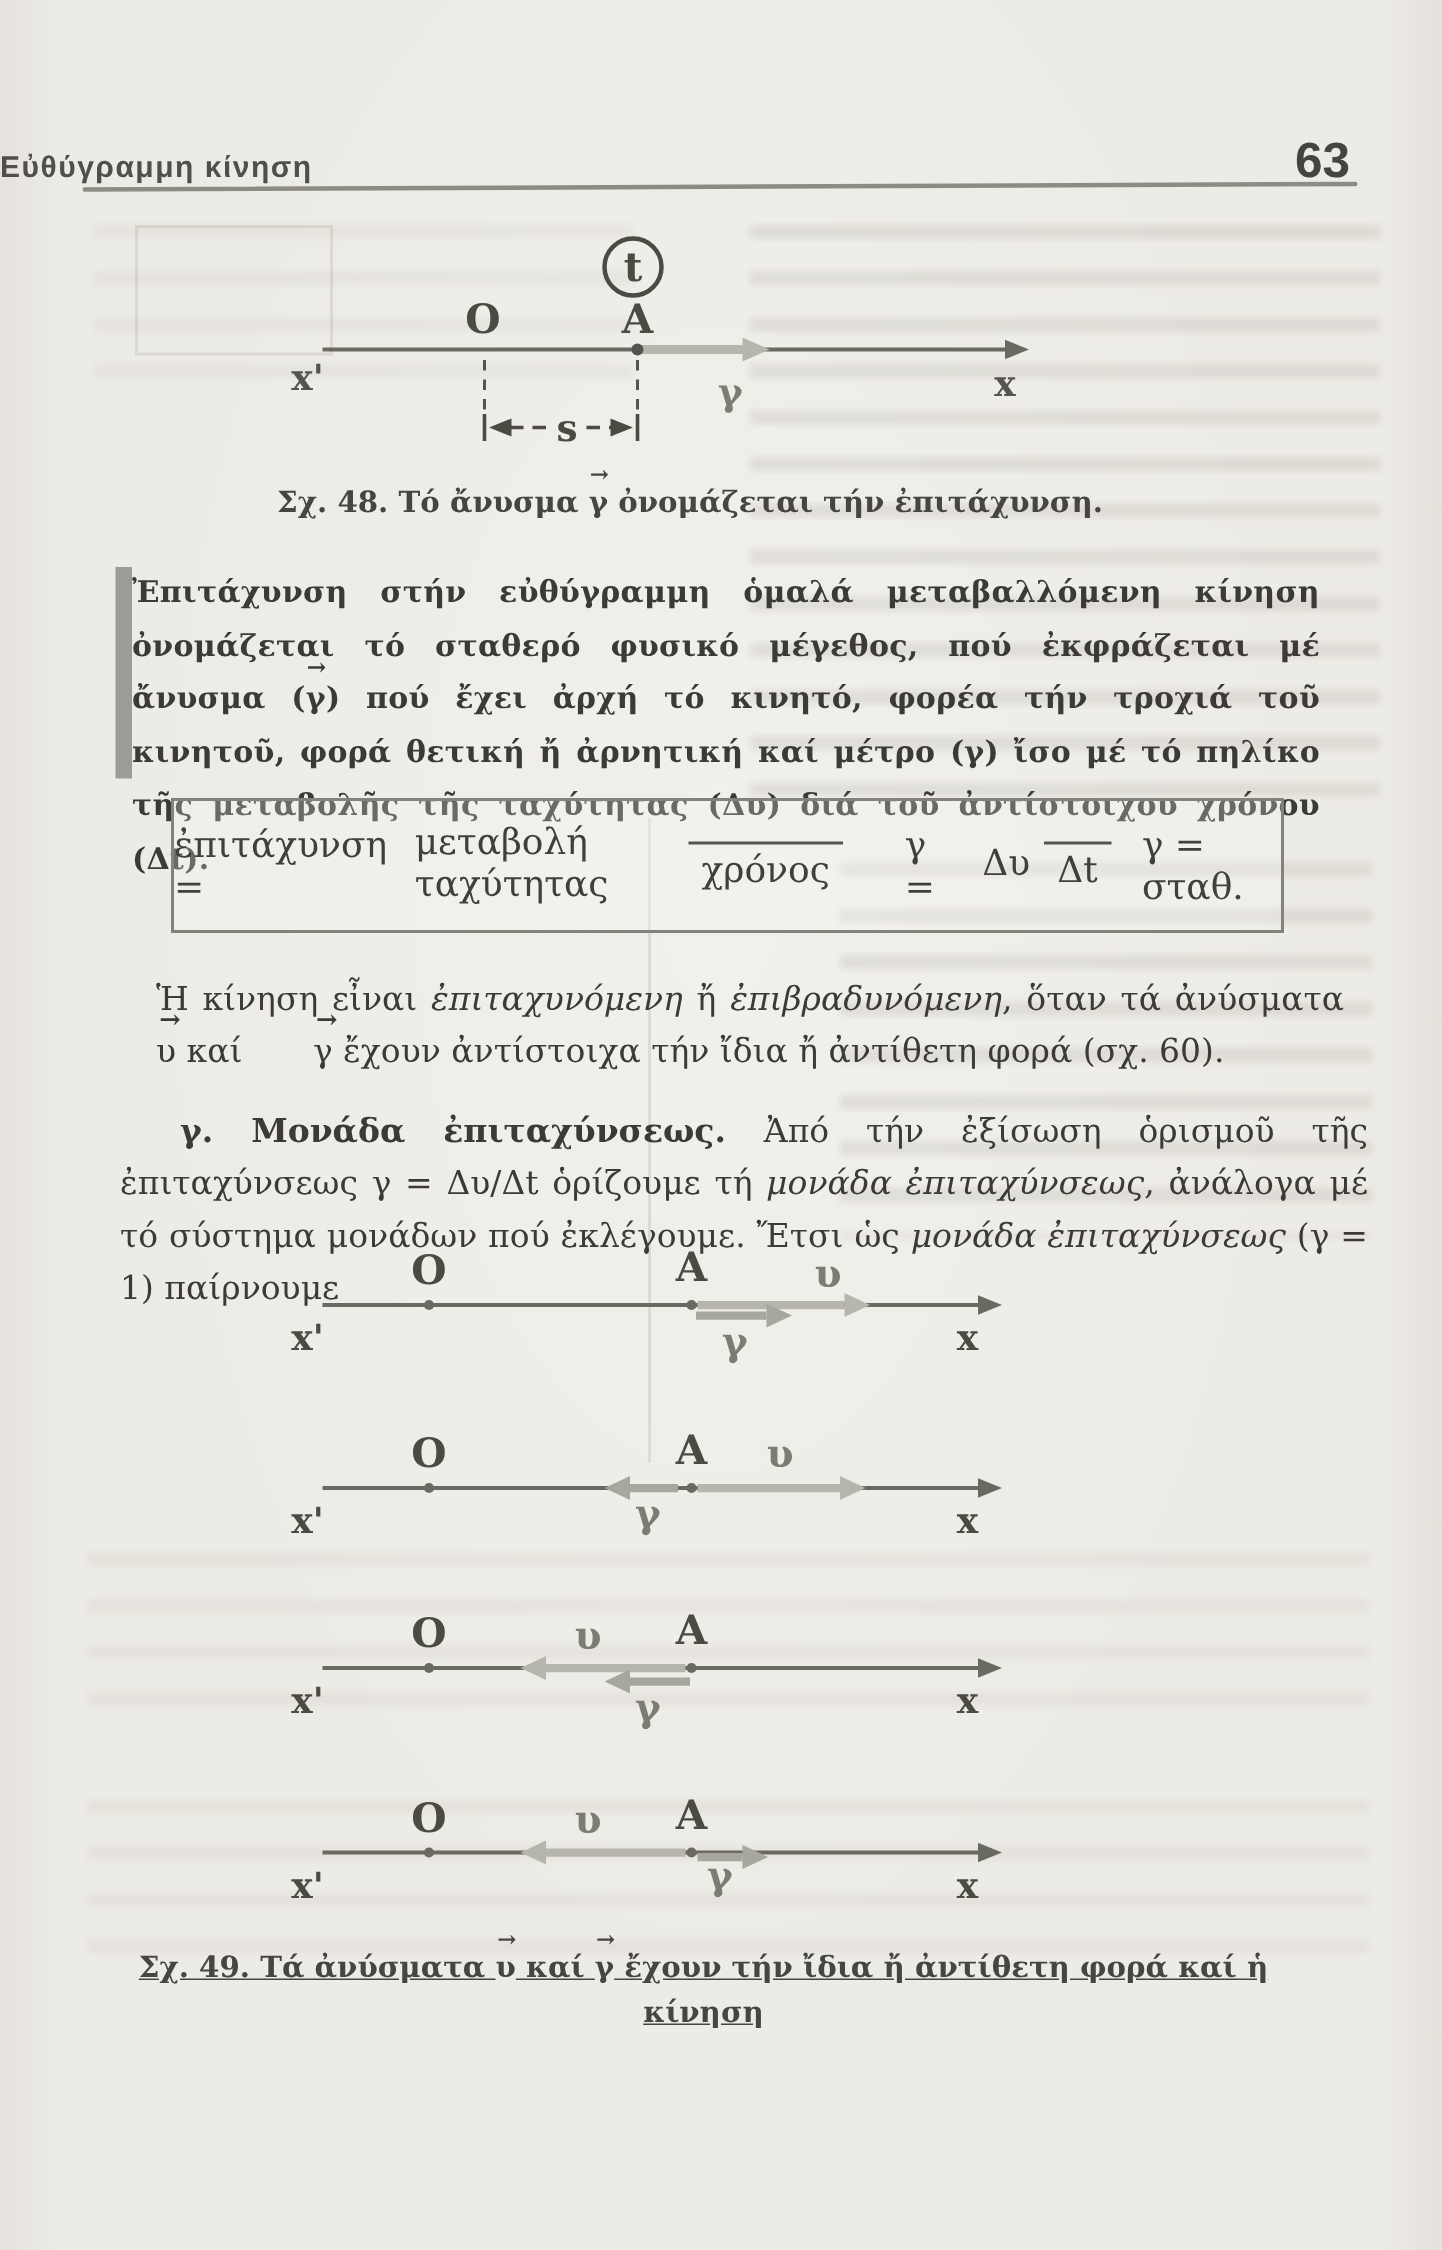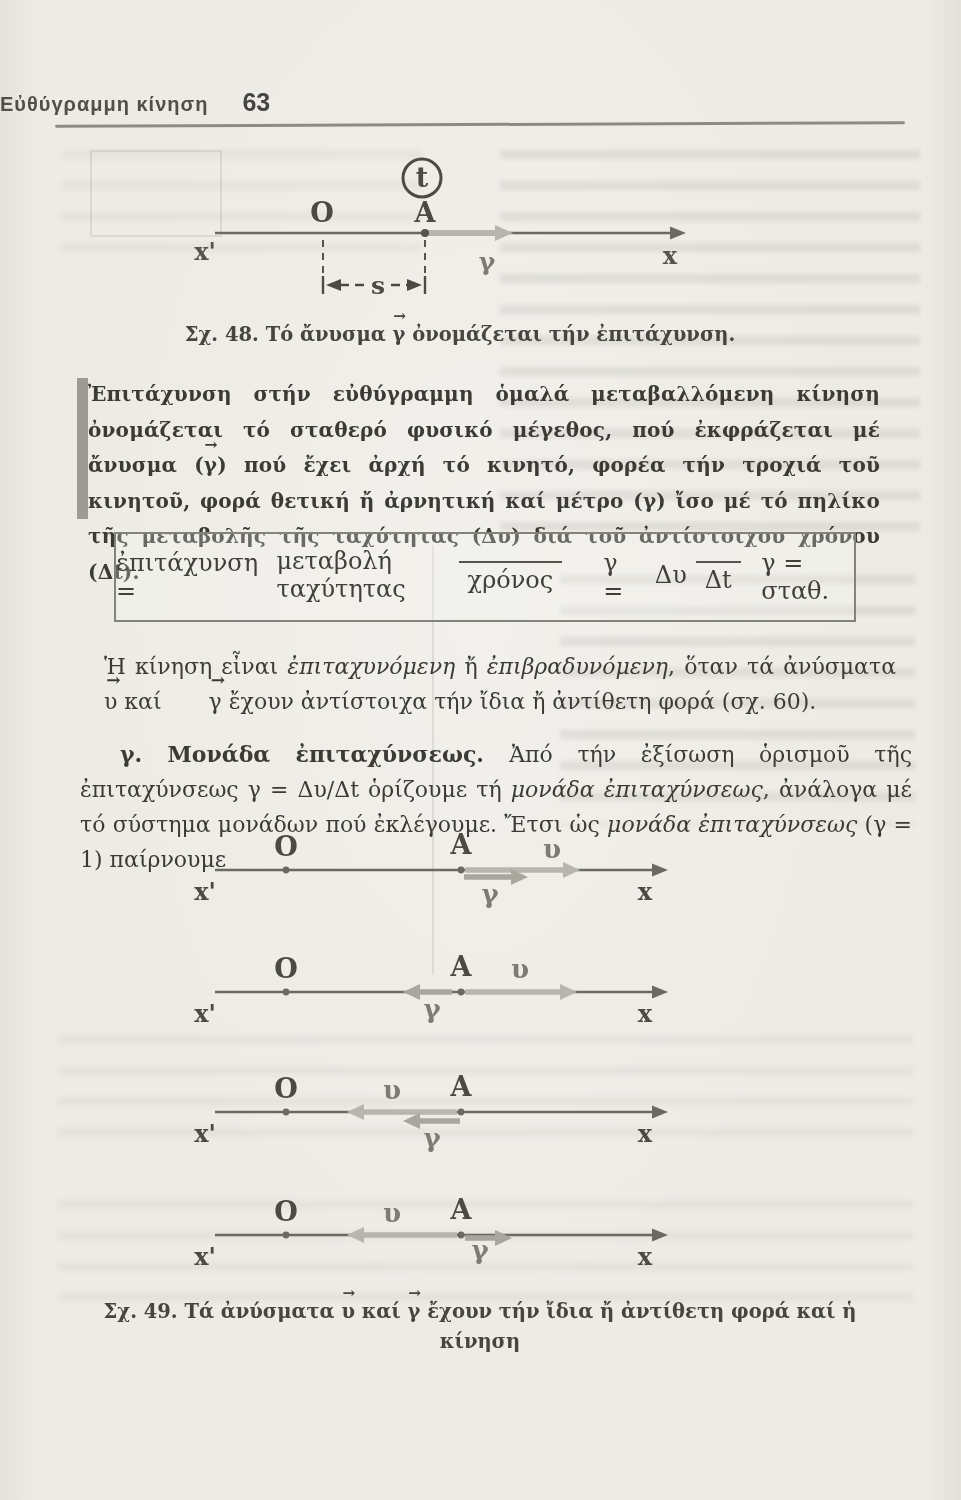--- a/index.html
+++ b/index.html
@@ -19,38 +19,38 @@
   .ghost{position:absolute;pointer-events:none;}
   .ghost.lines{
     background:repeating-linear-gradient(180deg, rgba(112,110,101,.12) 0 9px, rgba(112,110,101,0) 9px 31px);
     filter:blur(2.2px);
   }
   .ghost.vline{background:rgba(118,116,106,.16);width:2px;}
   .ghost.box{border:2px solid rgba(118,116,106,.15);}
 
   .running-head{
     position:absolute;top:88px;left:0;width:900px;
-    display:flex;justify-content:flex-start;align-items:baseline;gap:34px;
+    display:flex;justify-content:space-between;align-items:baseline;gap:34px;
     font-family:"Liberation Sans", sans-serif;font-weight:bold;color:#514f49;
   }
   .running-head .title{font-size:20px;letter-spacing:1px;}
-  .running-head .num{font-size:25px;color:#454440;}
+  .running-head .num{font-size:33px;color:#454440;}
   .head-rule{
     position:absolute;top:123px;left:55px;width:850px;height:3px;
     background:#8d8c84;transform:rotate(-0.25deg);border-radius:2px;
   }
 
   svg text{font-family:"DejaVu Serif", serif;}
 
   .caption{
     position:absolute;text-align:center;font-weight:bold;
     font-size:19.5px;color:#46453f;line-height:30px;
   }
   #cap48{top:320px;left:170px;width:580px;}
-  #cap49{top:1297px;left:95px;width:770px;}
+  #cap49{top:1297px;left:84px;width:770px;text-decoration:underline;}
 
   .margin-bar{
     position:absolute;left:77px;top:378px;width:11px;height:141px;
     background:#9c9b95;
   }
   .para{
     position:absolute;text-align:justify;color:#3b3a34;
   }
   #para1{
     left:88px;top:377px;width:792px;

